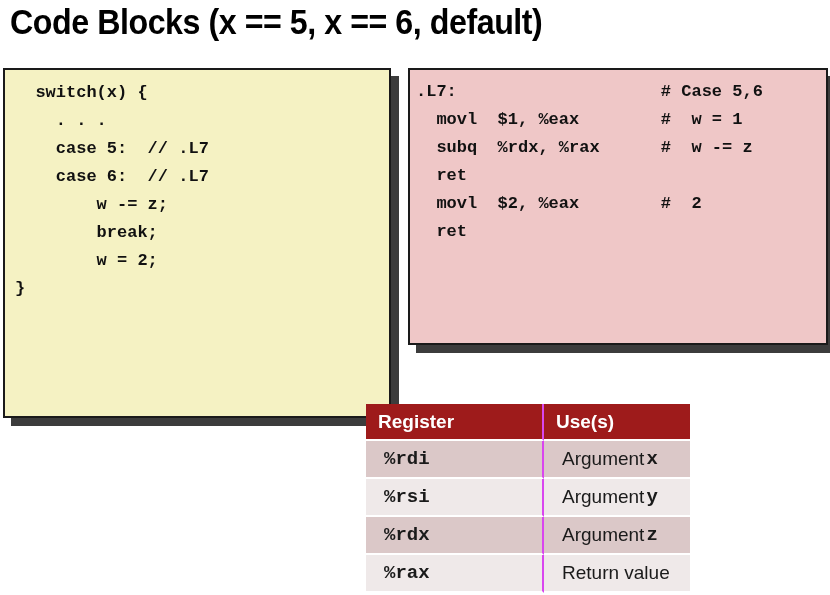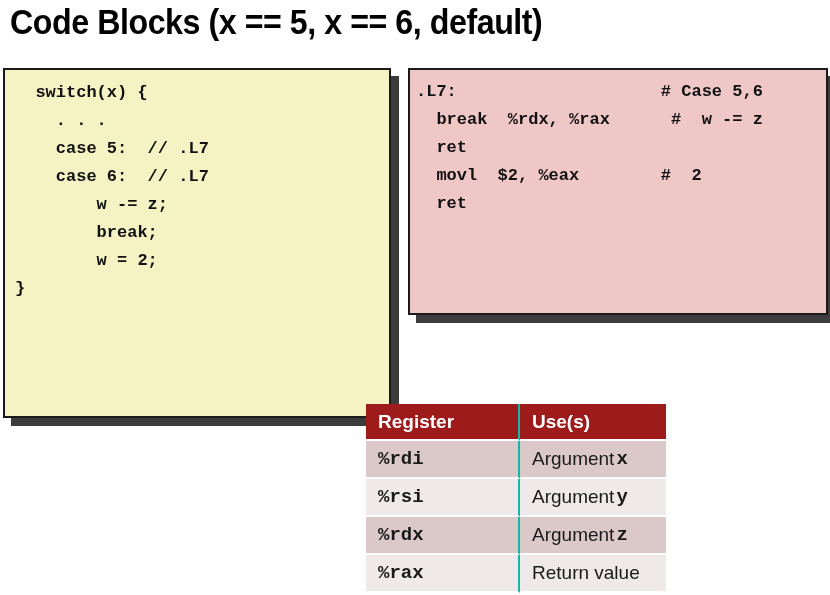--- a/index.html
+++ b/index.html
@@ -34,21 +34,21 @@
     box-sizing: border-box;
   }
   .c-code-block {
     left: 3px; top: 68px;
     width: 388px; height: 350px;
     background: #f5f2c3;
     padding: 9px 0 0 10px;
   }
   .asm-code-block {
     left: 408px; top: 68px;
-    width: 420px; height: 247px;
+    width: 420px; height: 277px;
     background: #efc7c7;
     padding: 8px 0 0 6px;
   }
   .code-line {
     font-family: "Liberation Mono", "DejaVu Sans Mono", monospace;
     font-weight: bold;
     font-size: 17px;
     line-height: 28px;
     color: #111111;
     white-space: pre;
@@ -60,38 +60,38 @@
     left: 366px; top: 404px;
     width: 340px;
     border-collapse: collapse;
   }
   .register-table .tr { display: flex; }
   .register-table .cell {
     box-sizing: border-box;
     display: flex;
     align-items: center;
   }
-  .register-table .col-register { width: 154px; border-right: 2px solid #14b8a6; }
+  .register-table .col-register { width: 178px; border-right: 2px solid #d946ef; }
   .register-table .col-use { width: 146px; }
   .header-row .cell {
     height: 37px;
     background: #9e1b1b;
     color: #ffffff;
     font-family: "Liberation Sans", sans-serif;
     font-weight: bold;
     font-size: 19px;
     padding-left: 12px;
     border-bottom: 2px solid #ffffff;
   }
   .data-row .cell {
     height: 38px;
     border-bottom: 2px solid #ffffff;
     font-size: 19px;
     color: #1a1a1a;
-    padding-left: 12px;
+    padding-left: 18px;
   }
   .data-row:nth-child(even) .cell { background: #dbc8c8; }
   .data-row:nth-child(odd) .cell { background: #efe9e9; }
   .reg-name {
     font-family: "Liberation Mono", "DejaVu Sans Mono", monospace;
     font-weight: bold;
     font-size: 19px;
   }
   .use-text { font-family: "Liberation Sans", sans-serif; }
   .use-var {
@@ -113,21 +113,22 @@
     <div class="code-line">    case 5:  // .L7</div>
     <div class="code-line">    case 6:  // .L7</div>
     <div class="code-line">        w -= z;</div>
     <div class="code-line">        break;</div>
     <div class="code-line">        w = 2;</div>
     <div class="code-line">}</div>
   </div>
 
   <div class="code-block asm-code-block">
     <div class="code-line">.L7:                    # Case 5,6</div>
-    <div class="code-line">  break  %rdx, %rax      #  w -= z</div>
+    <div class="code-line">  movl  $1, %eax        #  w = 1</div>
+    <div class="code-line">  subq  %rdx, %rax      #  w -= z</div>
     <div class="code-line">  ret</div>
     <div class="code-line">  movl  $2, %eax        #  2</div>
     <div class="code-line">  ret</div>
   </div>
 
   <div class="register-table">
     <div class="tr header-row">
       <div class="cell col-register">Register</div>
       <div class="cell col-use">Use(s)</div>
     </div>

